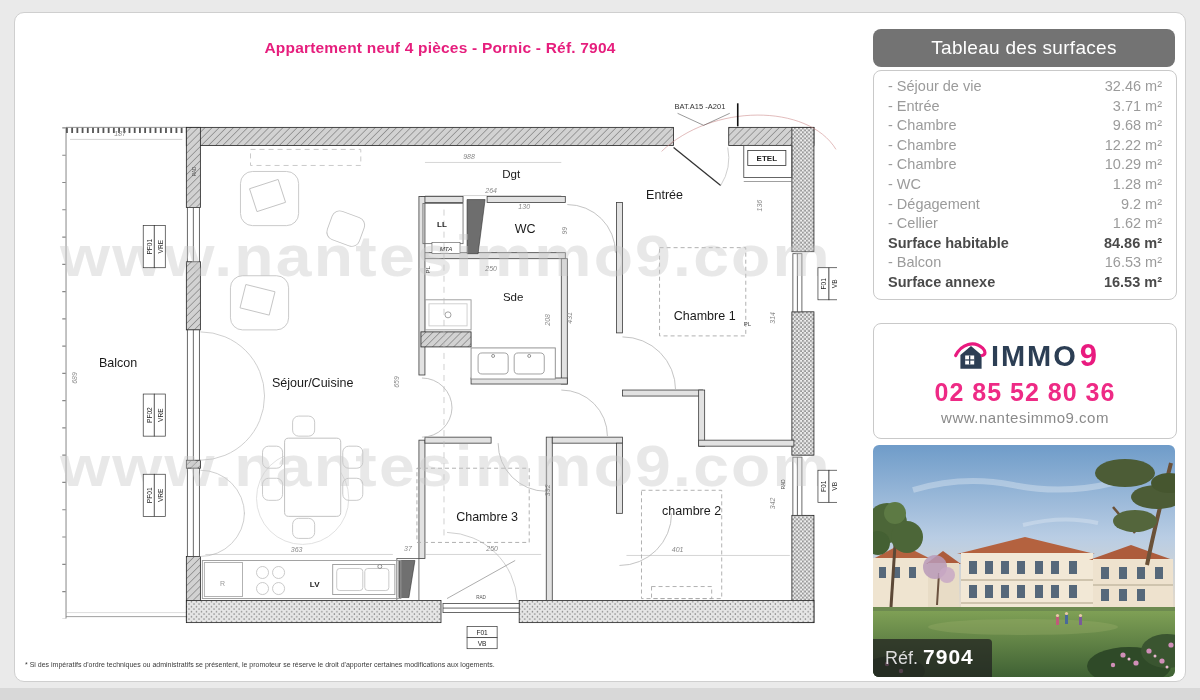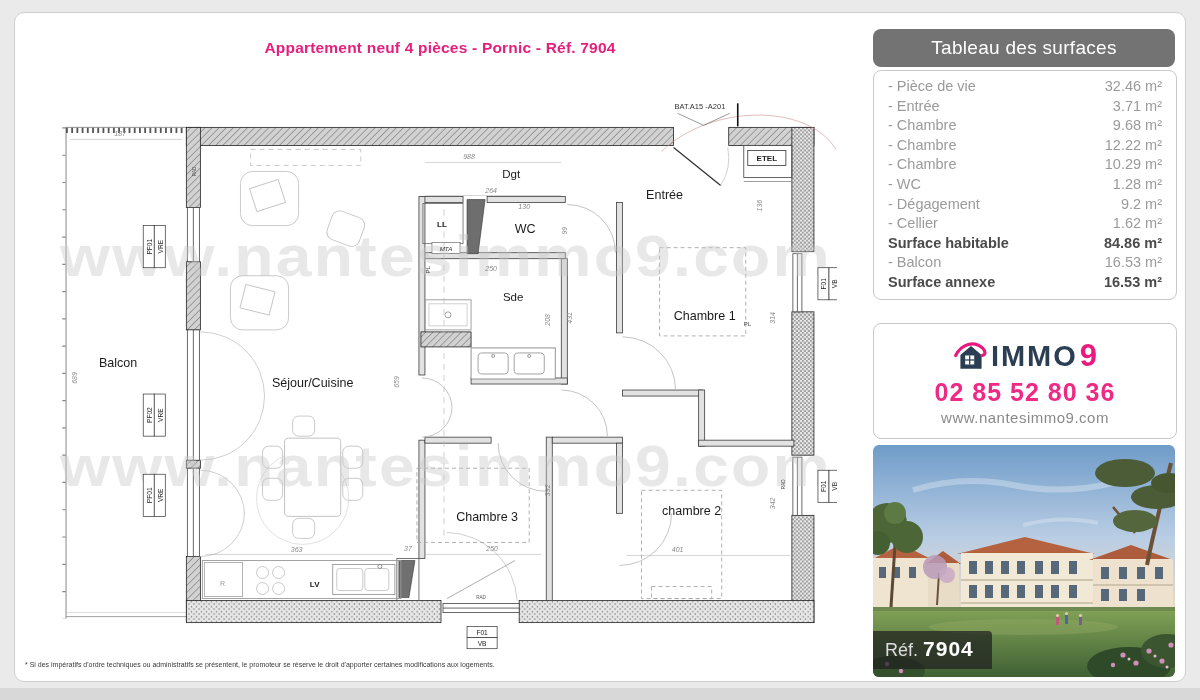--- a/index.html
+++ b/index.html
@@ -13,21 +13,21 @@
   .surf-body{position:absolute;left:858px;top:57px;width:274px;background:#fff;border:1px solid #c9c9c9;border-radius:8px;padding:6px 14px;}
   .surf-row{display:flex;justify-content:space-between;font-size:14.5px;line-height:19.6px;color:#9b9b9b;}
   .surf-row.total{color:#4a4a4a;font-weight:bold;}
   .contact-card{position:absolute;left:858px;top:310px;width:302px;height:114px;background:#fff;border:1px solid #c9c9c9;border-radius:8px;text-align:center;}
   .logo-row{margin-top:14px;display:flex;align-items:center;justify-content:center;gap:2px;}
   .brand-immo{color:#2c3e54;font-size:29px;font-weight:600;letter-spacing:2px;}
   .brand-9{color:#e91a7f;font-size:31px;font-weight:600;}
   .phone{margin-top:4px;color:#ee2a85;font-size:25px;font-weight:bold;letter-spacing:1px;}
   .website{margin-top:2px;color:#8a8a8a;font-size:15px;letter-spacing:.5px;}
   .photo-card{position:absolute;left:858px;top:432px;width:302px;height:232px;border-radius:6px;overflow:hidden;}
-  .ref-overlay{position:absolute;left:0;bottom:8px;background:rgba(32,32,32,.72);color:#ddd;font-size:18px;padding:6px 18px 8px 12px;border-top-right-radius:4px;}
+  .ref-overlay{position:absolute;left:0;bottom:0;background:rgba(32,32,32,.72);color:#ddd;font-size:18px;padding:6px 18px 8px 12px;border-top-right-radius:4px;}
   .ref-overlay b{color:#fff;font-size:21px;font-weight:bold;letter-spacing:1px;}
   
   .room{font-size:12.5px;fill:#1a1a1a;}
   .room-sm{font-size:11.5px;fill:#1a1a1a;}
   .dim{font-size:7px;fill:#888;font-style:italic;}
   .fix{font-size:8px;fill:#222;font-weight:bold;}
   .tiny{font-size:4.6px;fill:#555;}
   .lbl{font-size:6.6px;fill:#222;}
   .wm{font-size:58px;font-weight:bold;fill:#c9c9c9;fill-opacity:.42;letter-spacing:2px;}
   .bat{font-size:7.5px;fill:#333;}
@@ -292,21 +292,21 @@
     </g>
   </svg>
   </div>
 
   <div class="footnote">* Si des impératifs d'ordre techniques ou administratifs se présentent, le promoteur se réserve le droit d'apporter certaines modifications aux logements.</div>
 
   <div class="surf-header">Tableau des surfaces</div>
 
   <div class="surf-body">
     <div class="surf-row">
-        <span>- Pièce de vie</span>
+        <span>- Séjour de vie</span>
         <span>32.46 m²</span>
       </div>
     <div class="surf-row">
         <span>- Entrée</span>
         <span>3.71 m²</span>
       </div>
     <div class="surf-row">
         <span>- Chambre</span>
         <span>9.68 m²</span>
       </div>

